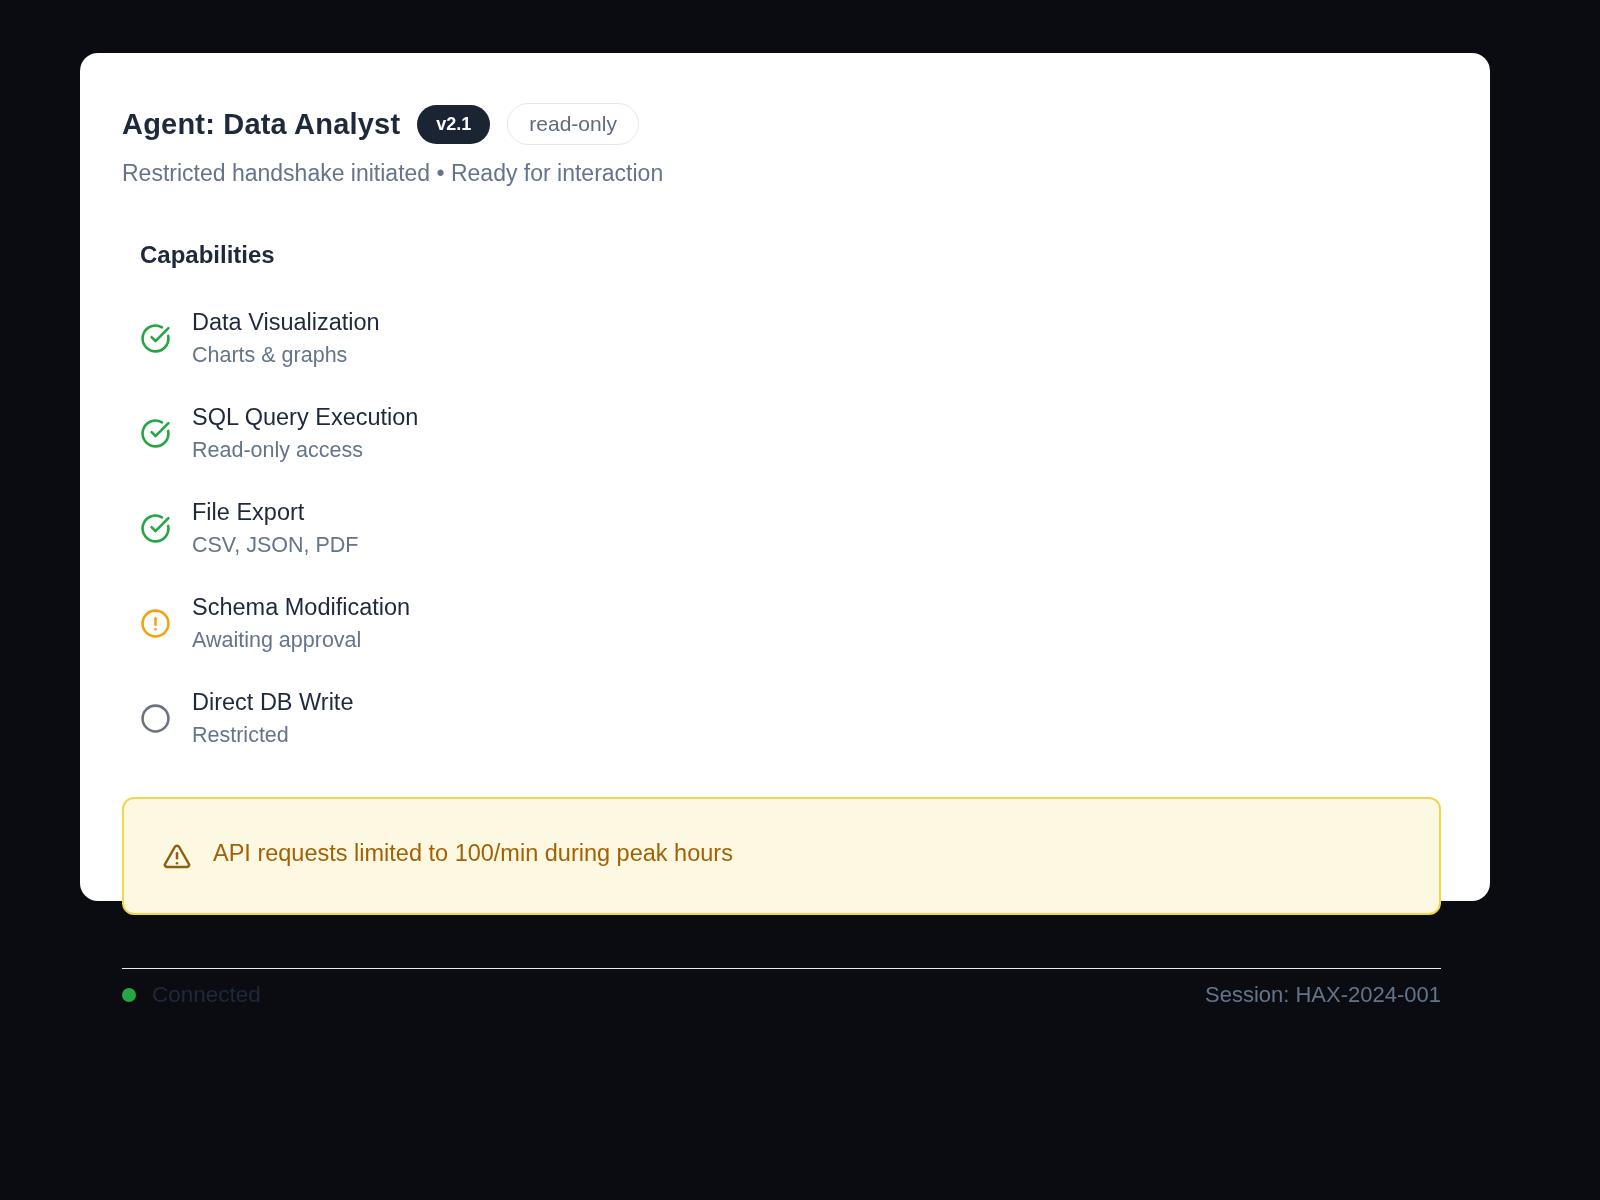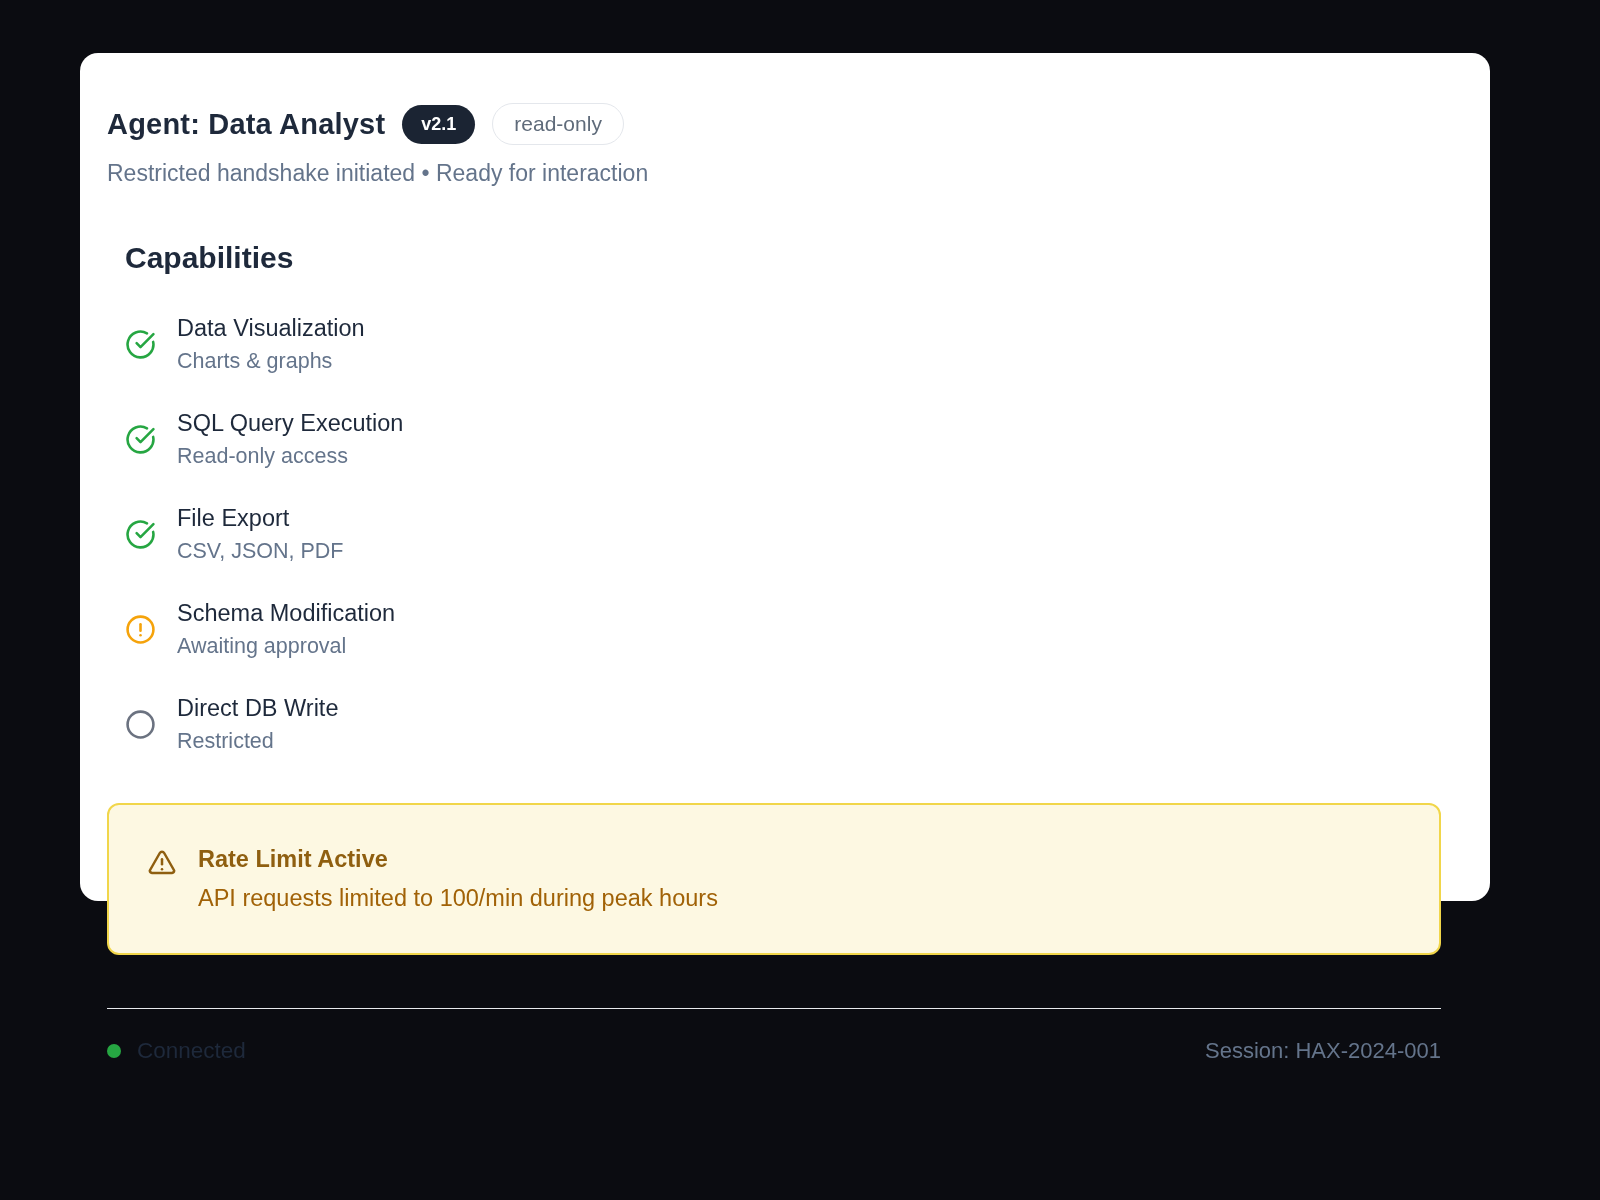--- a/index.html
+++ b/index.html
@@ -9,21 +9,21 @@
     font-family: "Liberation Sans", "DejaVu Sans", sans-serif;
     color: #1e293b;
   }
   .stage { position: relative; width: 1600px; height: 1200px; }
   .card {
     position: absolute;
     left: 80px; top: 53px;
     width: 1410px; height: 848px;
     background: #ffffff;
     border-radius: 18px;
-    padding: 50px 49px 0 27px;
+    padding: 50px 49px 0 42px;
   }
   
   .header-row { display: flex; align-items: center; gap: 17px; }
   .agent-title { font-size: 29px; font-weight: 700; color: #1e293b; letter-spacing: 0.2px; }
   .badge {
     display: inline-flex; align-items: center; justify-content: center;
     border-radius: 999px; line-height: 1;
   }
   .badge-version {
     background: var(--badge-bg, #1b2433); color: #ffffff;
@@ -31,21 +31,21 @@
   }
   .badge-mode {
     background: #ffffff; color: #5f6b7a;
     border: 1.5px solid #e4e7ec;
     font-size: 21px; font-weight: 400; padding: 9px 21px 10px;
   }
   .subtitle { margin-top: 15px; font-size: 23px; color: #64748b; }
 
   
   .capabilities { margin-top: 54px; margin-left: 18px; }
-  .cap-heading { font-size: 30px; font-weight: 700; color: #1e293b; margin-bottom: 40px; }
+  .cap-heading { font-size: 24px; font-weight: 700; color: #1e293b; margin-bottom: 40px; }
   .cap-item { display: flex; align-items: center; gap: 21px; margin-bottom: 36px; }
   .cap-icon { width: 31px; height: 31px; flex: 0 0 31px; display: flex; align-items: center; justify-content: center; }
   .cap-icon svg { width: 31px; height: 31px; display: none; }
   .cap-item.status-granted    .ic-check  { display: block; }
   .cap-item.status-pending    .ic-alert  { display: block; }
   .cap-item.status-restricted .ic-circle { display: block; }
   .ic-check  { stroke: var(--success, #26a642); }
   .ic-alert  { stroke: var(--pending, #f5a30b); }
   .ic-circle { stroke: var(--restricted, #6b7280); }
   .cap-title { font-size: 23.5px; font-weight: 500; color: #1e293b; margin-bottom: 7px; }
@@ -60,21 +60,21 @@
     padding: 41px 38px;
     display: flex; align-items: flex-start; gap: 21px;
   }
   .warning-icon { width: 30px; height: 30px; flex: 0 0 30px; margin-top: 2px; }
   .warning-icon svg { width: 30px; height: 30px; stroke: var(--warning-text, #8f5f10); }
   .warning-title { font-size: 23.5px; font-weight: 700; color: var(--warning-text, #8f5f10); margin-bottom: 12px; }
   .warning-message { font-size: 23.5px; font-weight: 400; color: var(--warning-body, #a16207); }
 
   
   .divider { margin-top: 53px; border: 0; border-top: 1.5px solid #e8eaee; }
-  .footer-row { margin-top: 29px; display: flex; align-items: center; justify-content: space-between; text-align: right; }
+  .footer-row { margin-top: 13px; display: flex; align-items: center; justify-content: space-between; text-align: right; }
   .status-group { display: flex; align-items: center; gap: 16px; }
   .status-dot { width: 14px; height: 14px; border-radius: 50%; background: var(--connected-dot, #26a642); }
   .status-label { font-size: 22.5px; font-weight: 500; color: #1e293b; }
   .session-label { font-size: 22px; font-weight: 400; color: #64748b; }
 
   svg.ic, .warning-icon svg {
     fill: none; stroke-width: 2; stroke-linecap: round; stroke-linejoin: round;
   }
 </style>
 </head>
@@ -168,21 +168,20 @@
 
     <div class="warning-box">
       <span class="warning-icon">
         <svg viewBox="0 0 24 24">
           <path d="m21.73 18-8-14a2 2 0 0 0-3.48 0l-8 14A2 2 0 0 0 4 20h16a2 2 0 0 0 1.73-2Z"></path>
           <path d="M12 9v4"></path>
             <path d="M12 17h.01"></path>
         </svg>
       </span>
       <div>
-        <div class="warning-title">Rate Limit Active</div>
         <div class="warning-message">API requests limited to 100/min during peak hours</div>
       </div>
     </div>
 
     <hr class="divider">
 
     <div class="footer-row">
       <div class="status-group">
         <span class="status-dot"></span>
         <span class="status-label">Connected</span>

